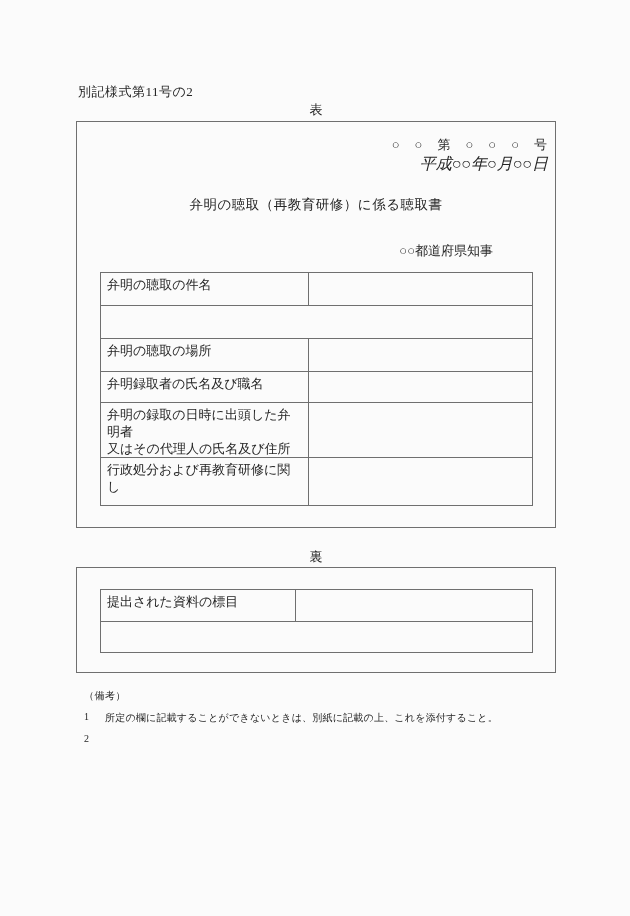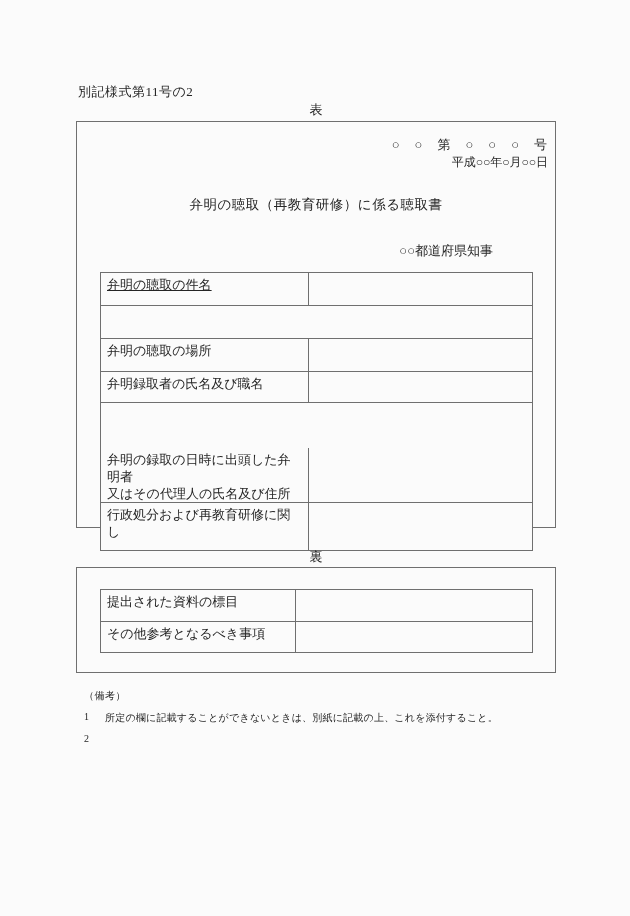--- a/index.html
+++ b/index.html
@@ -31,21 +31,22 @@
   }
   .sheet-front{top:121px;height:407px;}
   .sheet-back{top:567px;height:106px;}
 
   .doc-number{
     position:absolute;top:14px;right:7px;
     font-size:13px;letter-spacing:1px;
   }
   .doc-date{
     position:absolute;top:32px;right:7px;
-    font-size:12px;
+    font-size:16px;
+    font-style:italic;
   }
   .doc-title{
     position:absolute;top:74px;left:0;width:100%;
     text-align:center;font-size:13.5px;letter-spacing:.5px;
   }
   .addressee{
     position:absolute;top:120px;right:62px;
     font-size:13px;
   }
 
@@ -61,22 +62,22 @@
   .cell{box-sizing:border-box;font-size:13px;line-height:1.32;}
   .cell.label{
     border-right:1px solid #6f6f6f;
     padding:3px 5px 0 6px;
     white-space:pre-line;
   }
   .front-table .cell.label{width:208px;}
   .front-table .cell.value{width:223px;}
   .back-table .cell.label{width:195px;}
   .back-table .cell.value{width:236px;}
-  .r1{height:33px;text-decoration:underline;}.r2{height:33px;}.r3{height:33px;}
-  .r4{height:31px;}.r5{height:55px;margin-top:45px;}.r6{height:47px;}
+  .r1{height:33px;}.r2{height:33px;}.r3{height:33px;}
+  .r4{height:31px;}.r5{height:55px;}.r6{height:47px;}
   .br1{height:32px;}.br2{height:30px;}
 
   .remarks{position:absolute;left:84px;top:689px;width:500px;font-size:10px;}
   .remarks-heading{margin-bottom:8px;letter-spacing:.5px;}
   .remark-item{display:flex;margin-bottom:8px;}
   .remark-num{width:21px;flex:none;}
   .remark-text{letter-spacing:.2px;}
 </style>
 </head>
 <body>
@@ -123,21 +124,20 @@
 
   <div class="side-label back-pos">裏</div>
 
   <div class="sheet sheet-back">
     <div class="ftable back-table">
       <div class="frow br1">
         <div class="cell label">提出された資料の標目</div>
         <div class="cell value"></div>
       </div>
       <div class="frow br2">
-        <div class="cell label">その他参考となるべき事項</div>
         <div class="cell value"></div>
       </div>
     </div>
   </div>
 
   <div class="remarks">
     <div class="remarks-heading">（備考）</div>
     <div class="remark-item">
       <span class="remark-num">1</span>
       <span class="remark-text">所定の欄に記載することができないときは、別紙に記載の上、これを添付すること。</span>

